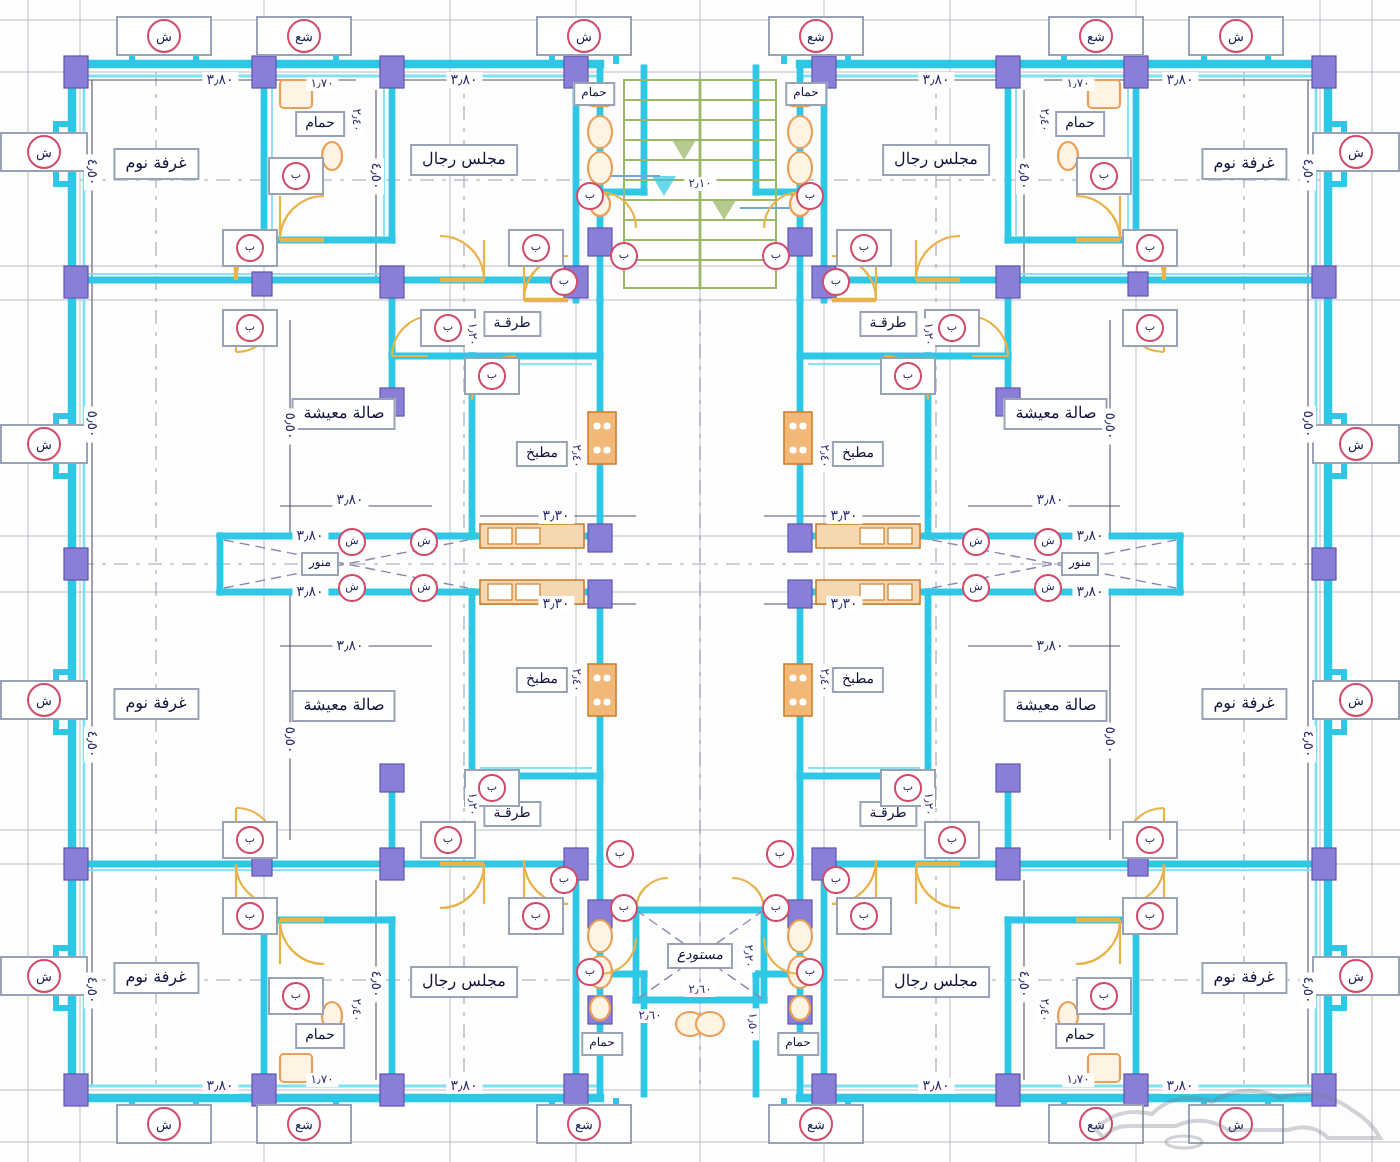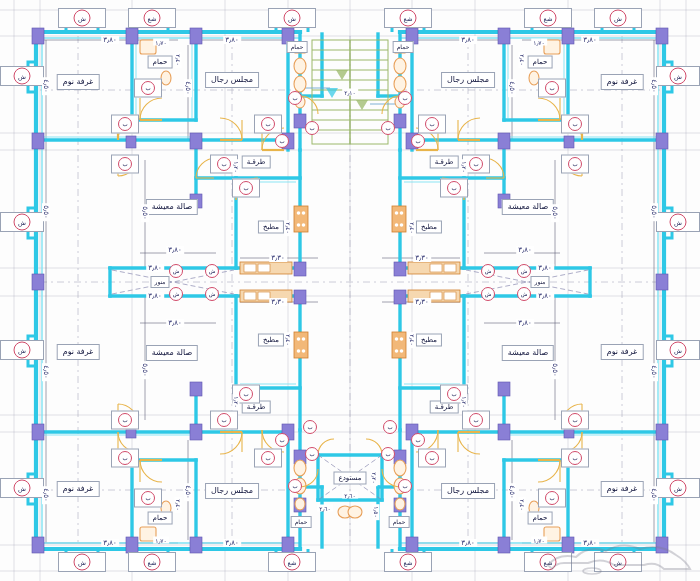--- a/index.html
+++ b/index.html
@@ -553,21 +553,21 @@
 <div class="label sm" style="left:256px;top:407px;">طرقـة</div>
 <div class="label sm" style="left:444px;top:407px;">طرقـة</div>
 <div class="label" style="left:232px;top:491px;">مجلس رجال</div>
 <div class="label" style="left:468px;top:491px;">مجلس رجال</div>
 <div class="label" style="left:78px;top:489px;">غرفة نوم</div>
 <div class="label" style="left:622px;top:489px;">غرفة نوم</div>
 <div class="label sm" style="left:160px;top:518px;">حمام</div>
 <div class="label sm" style="left:540px;top:518px;">حمام</div>
 <div class="label xs" style="left:301px;top:522px;">حمام</div>
 <div class="label xs" style="left:399px;top:522px;">حمام</div>
-<div class="label sm" style="left:350px;top:478px;">مستودع</div>
+<div class="label sm" style="left:350px;top:478px;font-style:italic;">مستودع</div>
 
 <div class="tagbox" style="left:82px;top:18px;width:46px;height:18px;"></div>
 <div class="tag" style="left:82px;top:18px;">ش</div>
 <div class="tagbox" style="left:152px;top:18px;width:46px;height:18px;"></div>
 <div class="tag" style="left:152px;top:18px;">شع</div>
 <div class="tagbox" style="left:292px;top:18px;width:46px;height:18px;"></div>
 <div class="tag" style="left:292px;top:18px;">ش</div>
 <div class="tagbox" style="left:408px;top:18px;width:46px;height:18px;"></div>
 <div class="tag" style="left:408px;top:18px;">شع</div>
 <div class="tagbox" style="left:548px;top:18px;width:46px;height:18px;"></div>

